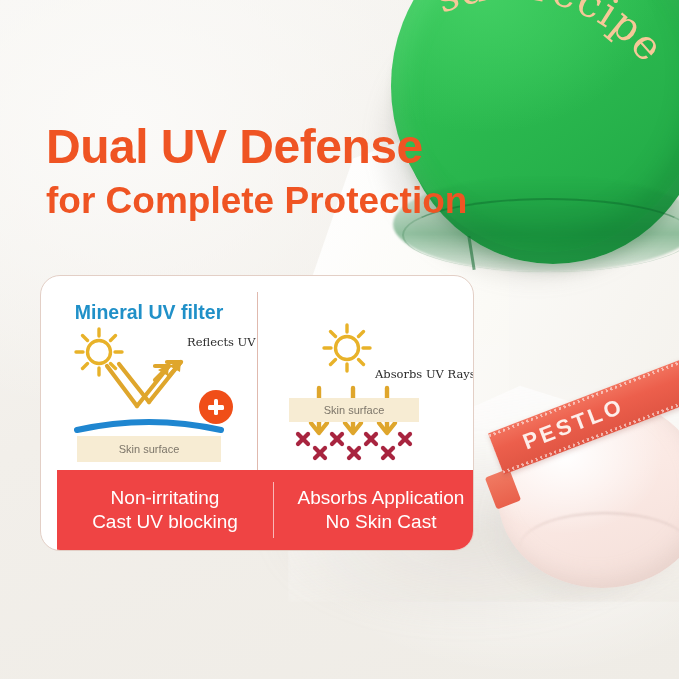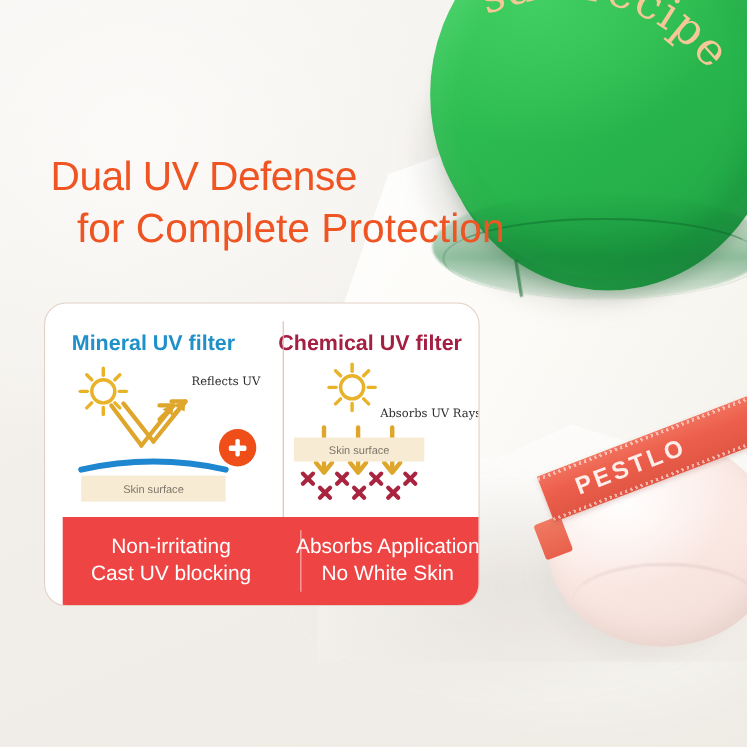--- a/index.html
+++ b/index.html
@@ -165,40 +165,38 @@
     transform:rotate(-21deg);
   }
 
   
   .headline {
     position:absolute; left:46px; top:122px;
     width:470px;
     color:#ef5423;
   }
   .headline .line1 {
-    font-size:37px;
-    font-weight:normal;
+    font-size:48px;
+    font-weight:bold;
     letter-spacing:-.5px;
     line-height:1.06;
     white-space:nowrap;
-    margin-top:19px;
   }
   .headline .line2 {
     font-size:37px;
-    font-weight:normal;
+    font-weight:bold;
     line-height:1.12;
     margin-top:7px;
     white-space:nowrap;
-    margin-left:24px;
   }
 
   
   .card {
     position:absolute; left:40px; top:275px;
-    width:396px; height:276px;
+    width:434px; height:276px;
     background:#ffffff;
     border:1.4px solid #e3cfc6;
     border-radius:20px;
     overflow:hidden;
   }
   .card-top {
     position:relative;
     height:196px;
     display:flex;
   }
@@ -342,21 +340,20 @@
           <path d="M 36,110 Q 108,94 180,110" stroke="#1f86d0" stroke-width="6" fill="none" stroke-linecap="round"></path>
 
           <rect x="36" y="116" width="144" height="26" fill="#f7ecd3"></rect>
           <text x="108" y="133" text-anchor="middle" font-family="Liberation Sans, sans-serif" font-size="11" fill="#7d766a">Skin surface</text>
 
           <text x="146" y="26" font-family="DejaVu Serif, serif" font-size="11.5" fill="#2b2b2b">Reflects UV Rays</text>
         </svg>
       </div>
 
       <div class="card-col">
-        <div class="col-title chemical">Chemical UV filter</div>
 
         <svg class="illus" viewBox="0 0 216 150">
 
           <g stroke="#e8b229" stroke-width="3.4" stroke-linecap="round" fill="none">
             <circle cx="90" cy="28" r="11.5"></circle>
             <line x1="90" y1="5" x2="90" y2="12"></line>
             <line x1="90" y1="44" x2="90" y2="51"></line>
             <line x1="67" y1="28" x2="74" y2="28"></line>
             <line x1="106" y1="28" x2="113" y2="28"></line>
             <line x1="73.5" y1="11.5" x2="78.5" y2="16.5"></line>
@@ -418,21 +415,21 @@
     <div class="card-bottom">
       <div class="foot-col">
         <span>
           <span>Non-irritating</span><br>
           <span>Cast UV blocking</span>
         </span>
       </div>
       <div class="foot-col">
         <span>
           <span>Absorbs Application</span><br>
-          <span>No White Skin</span>
+          <span>No Skin Cast</span>
         </span>
       </div>
       <div class="foot-divider"></div>
     </div>
   </div>
 
   <div class="plus-badge"></div>
 
 </div>
 

